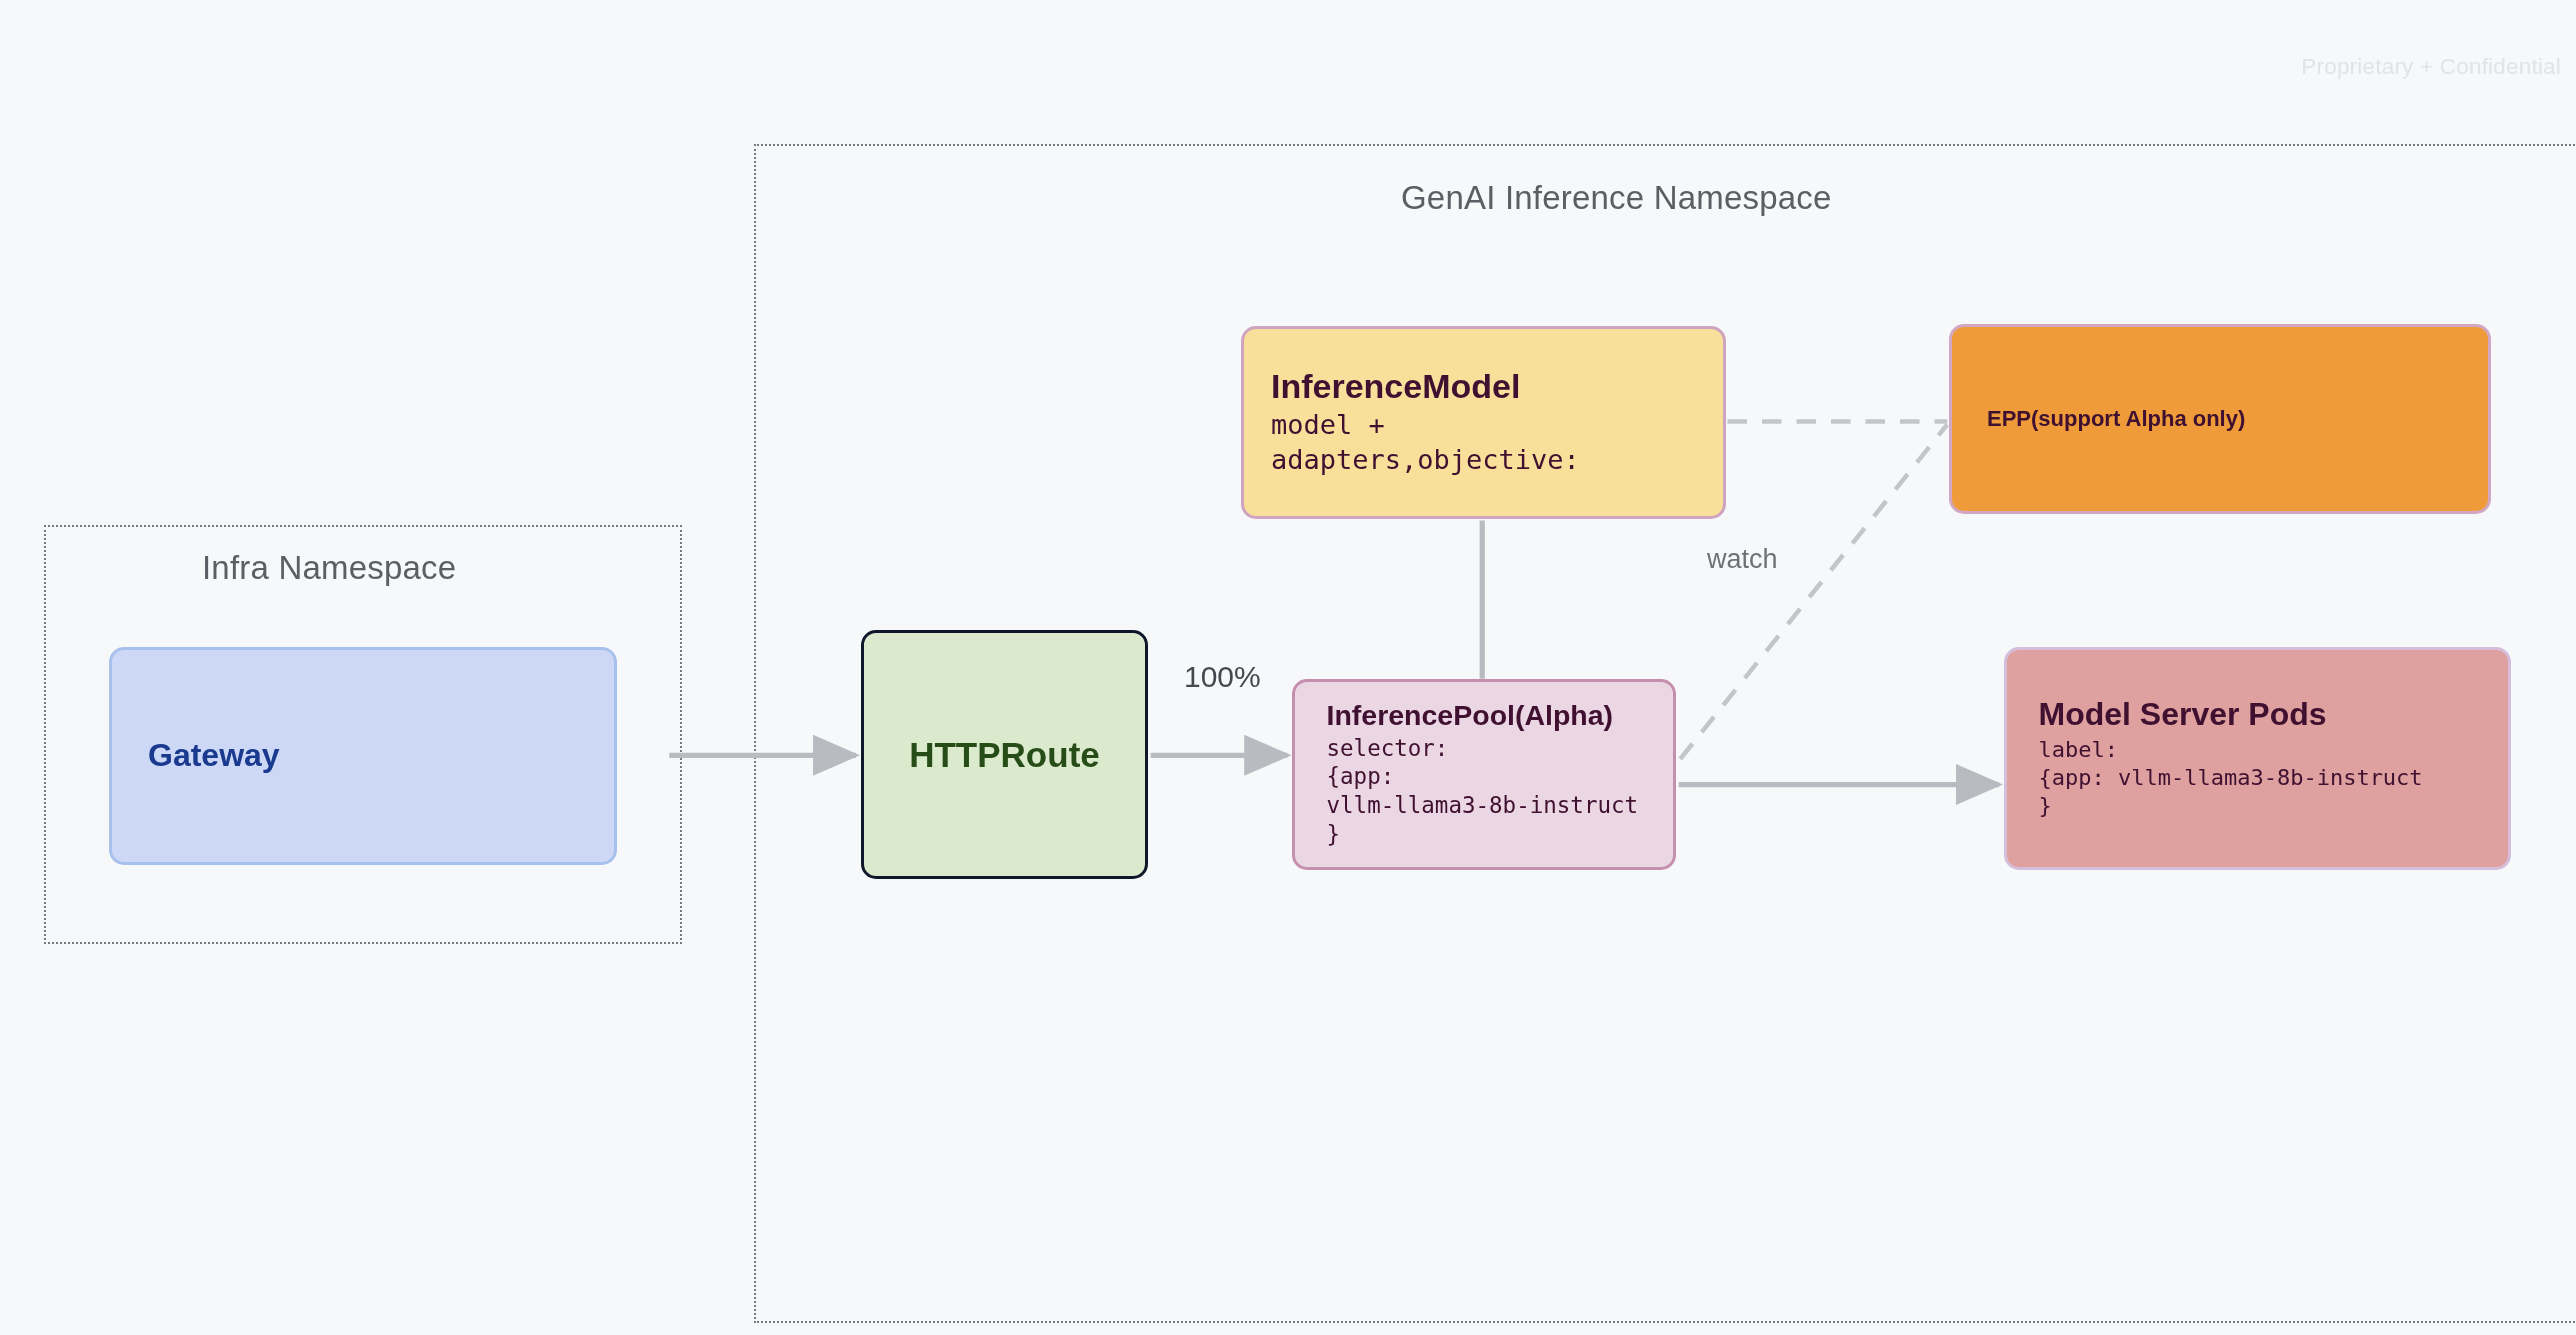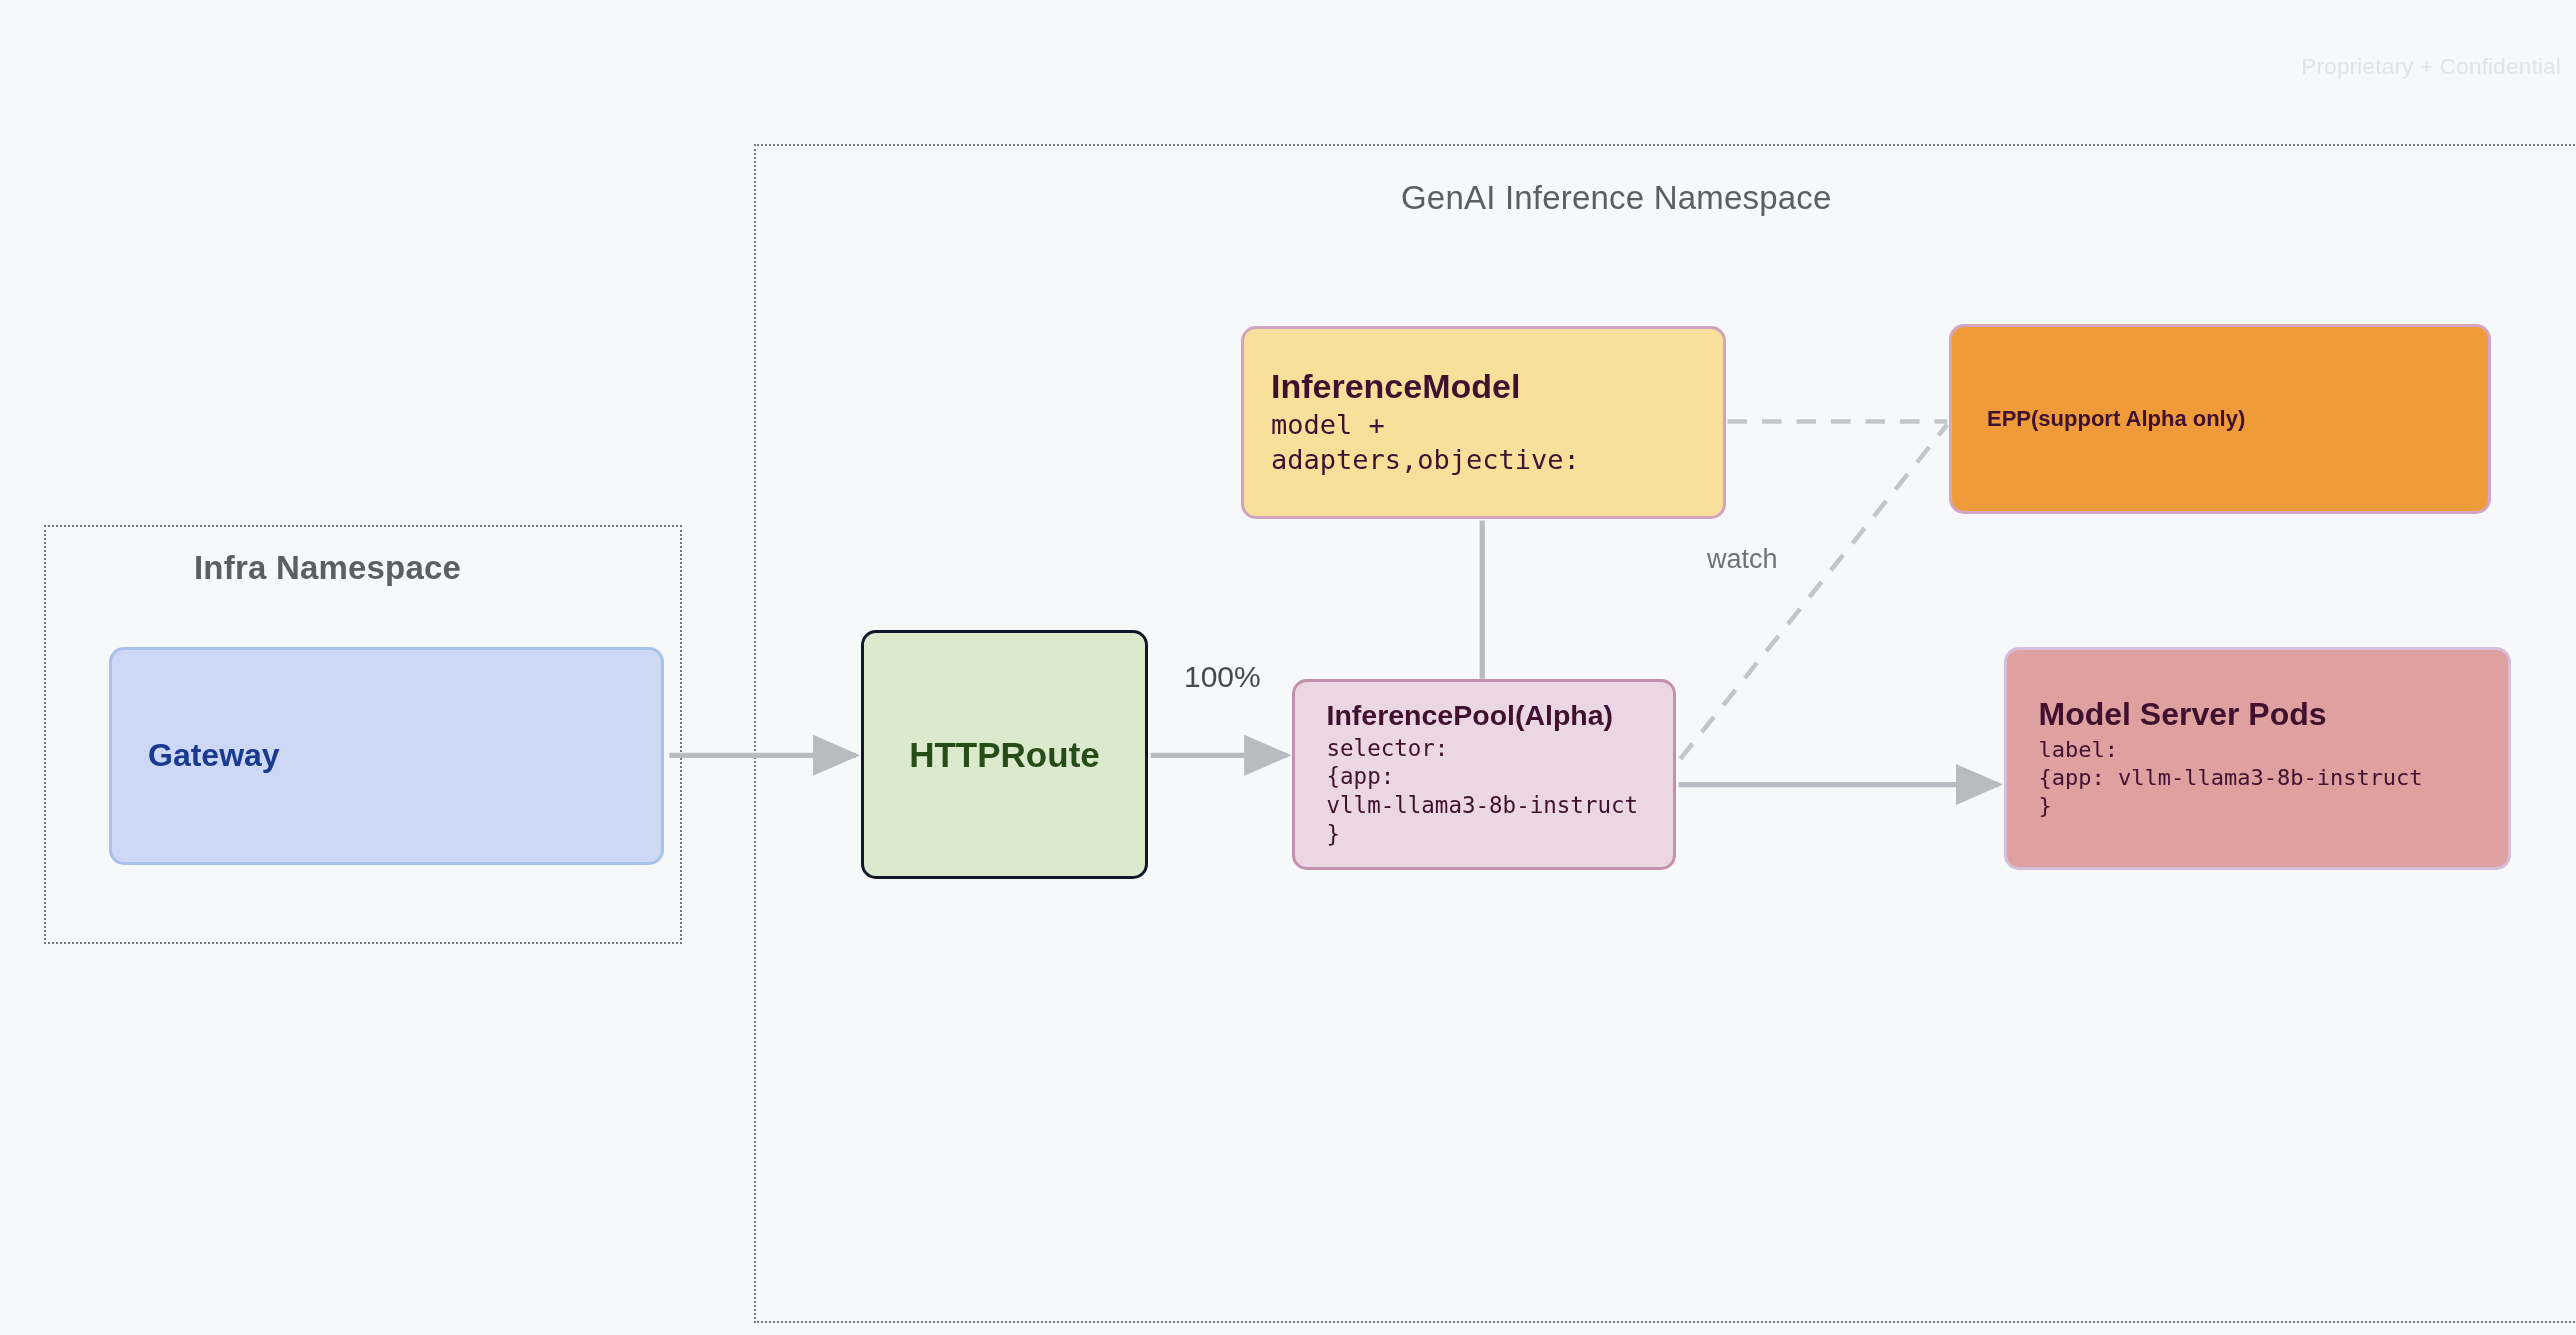--- a/index.html
+++ b/index.html
@@ -57,21 +57,21 @@
     white-space: nowrap;
   }
   .node .body {
     font-family: "DejaVu Sans Mono", "Liberation Mono", monospace;
     line-height: 1.28;
     white-space: pre-line;
   }
 
   
   #node-gateway {
-    left: 109px; top: 647px; width: 555px; height: 218px;
+    left: 109px; top: 647px; width: 508px; height: 218px;
     background: #ccd8f5;
     border: 3px solid #a8c0ec;
     padding: 0 36px;
   }
   #node-gateway .title { font-size: 32px; color: #1a3a8f; }
 
   
   #node-httproute {
     left: 861px; top: 630px; width: 287px; height: 249px;
     background: #dbeacd;
@@ -138,21 +138,21 @@
   #label-watch { left: 1707px; top: 544px; font-size: 27px; color: #6d7277; }
 </style>
 </head>
 <body>
 
 <div id="canvas">
 
   <div class="watermark">Proprietary + Confidential</div>
 
   <div class="namespace" id="ns-infra" style="left:44px; top:525px; width:638px; height:419px;"></div>
-  <div class="namespace-title" id="ns-infra-title" style="left:194px; top:549px;font-weight:bold;">Infra Namespace</div>
+  <div class="namespace-title" id="ns-infra-title" style="left:202px; top:549px;">Infra Namespace</div>
 
   <div class="namespace" id="ns-genai" style="left:754px; top:144px; width:1860px; height:1179px;"></div>
   <div class="namespace-title" id="ns-genai-title" style="left:1401px; top:179px;">GenAI Inference Namespace</div>
 
   <svg id="connectors" viewBox="0 0 3434 1780" xmlns="http://www.w3.org/2000/svg">
     <defs>
       <marker id="arrowhead" markerWidth="9" markerHeight="9" refX="8.2" refY="4.5" orient="auto" markerUnits="strokeWidth">
         <path d="M0,0.6 L9,4.5 L0,8.4 z" fill="#b8bcc0"></path>
       </marker>
     </defs>

